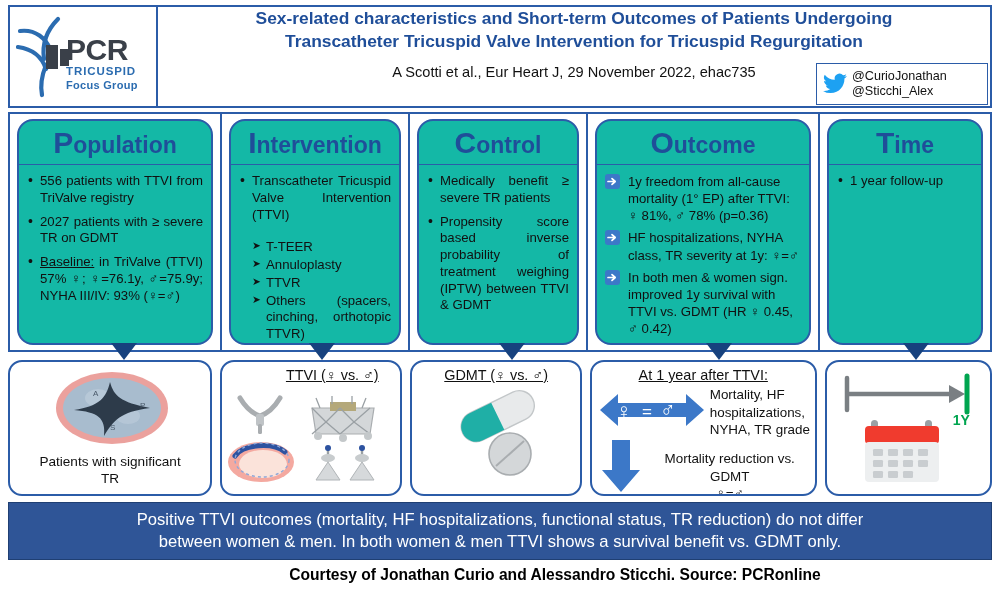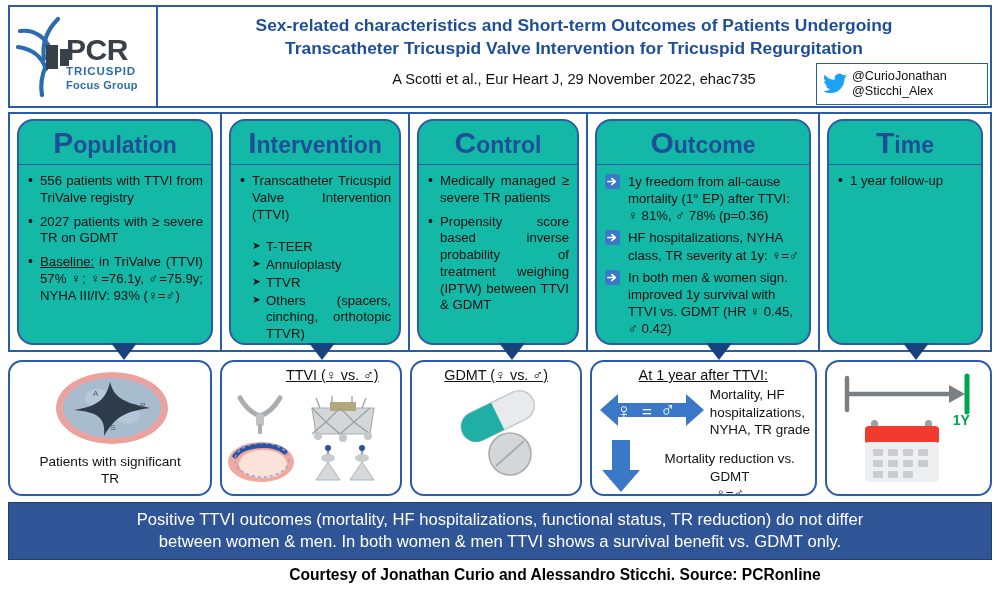--- a/index.html
+++ b/index.html
@@ -11,21 +11,21 @@
           border:2.5px solid #2B5CA8;box-sizing:border-box;display:flex;background:#fff;}
   .logo-cell{width:148px;border-right:2.5px solid #2B5CA8;box-sizing:border-box;
              display:flex;align-items:center;justify-content:center;position:relative;}
   .logo-wrap{position:relative;width:138px;height:92px;}
   .logo-svg{position:absolute;left:2px;top:4px;}
   .logo-pcr{position:absolute;left:52px;top:22px;font-size:30px;font-weight:bold;color:#3A4049;letter-spacing:-0.5px;}
   .logo-tri{position:absolute;left:52px;top:54px;font-size:11.5px;font-weight:bold;color:#2B6CB0;letter-spacing:0.9px;}
   .logo-fg{position:absolute;left:52px;top:68px;font-size:11px;font-weight:bold;color:#2B6CB0;letter-spacing:0.3px;}
 
   .title-cell{flex:1;position:relative;display:flex;flex-direction:column;
-              align-items:center;justify-content:flex-start;padding-top:7px;}
+              align-items:center;justify-content:flex-start;}
   .title-main{font-size:17.4px;font-weight:bold;color:#1F4E99;text-align:center;line-height:1.33;width:800px;}
   .title-sub{margin-top:11px;font-size:14.6px;color:#111;text-align:center;}
 
   .twitter-box{position:absolute;right:2px;top:56px;width:172px;height:42px;
                border:1.6px solid #2B5CA8;box-sizing:border-box;background:#fff;
                display:flex;align-items:center;padding-left:5px;}
   .tw-bird{width:26px;height:26px;flex:0 0 26px;margin-right:4px;}
   .tw-handles{font-size:12.6px;color:#111;line-height:1.22;}
 
   
@@ -179,21 +179,21 @@
       </div>
     </div>
 
     <div class="col c-con">
       <div class="col-inner">
         <div class="col-head">
           <div class="col-head-txt"><span class="cap">C</span><span>ontrol</span></div>
         </div>
         <div class="col-body">
           <ul class="bul">
-            <li>Medically managed ≥ severe TR patients</li>
+            <li>Medically benefit ≥ severe TR patients</li>
             <li>Propensity score based inverse probability of treatment weighing (IPTW) between TTVI &amp; GDMT</li>
           </ul>
         </div>
       </div>
     </div>
 
     <div class="col c-out">
       <div class="col-inner">
         <div class="col-head">
           <div class="col-head-txt"><span class="cap">O</span><span>utcome</span></div>

